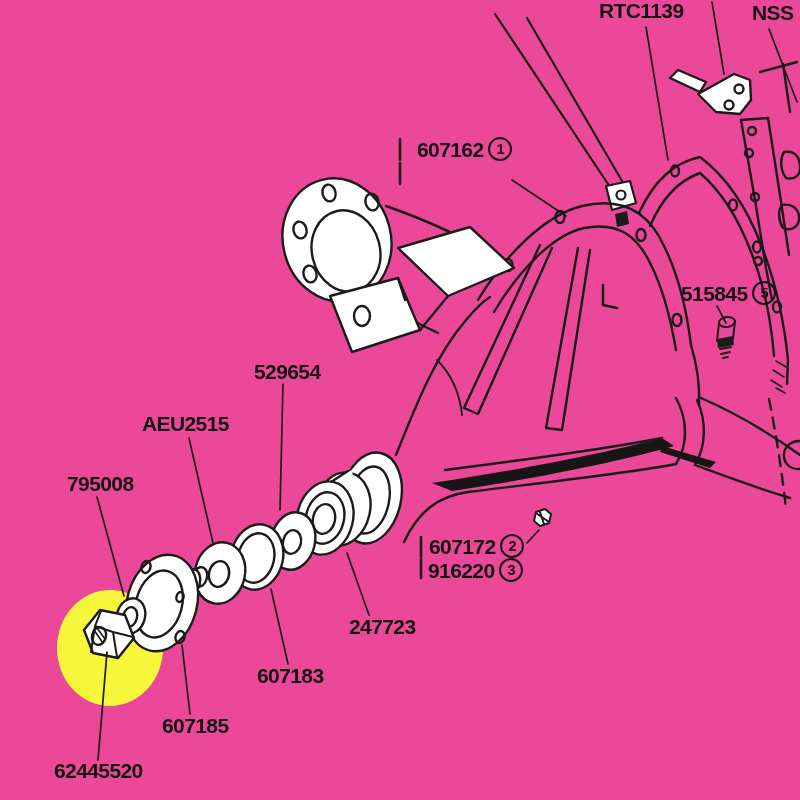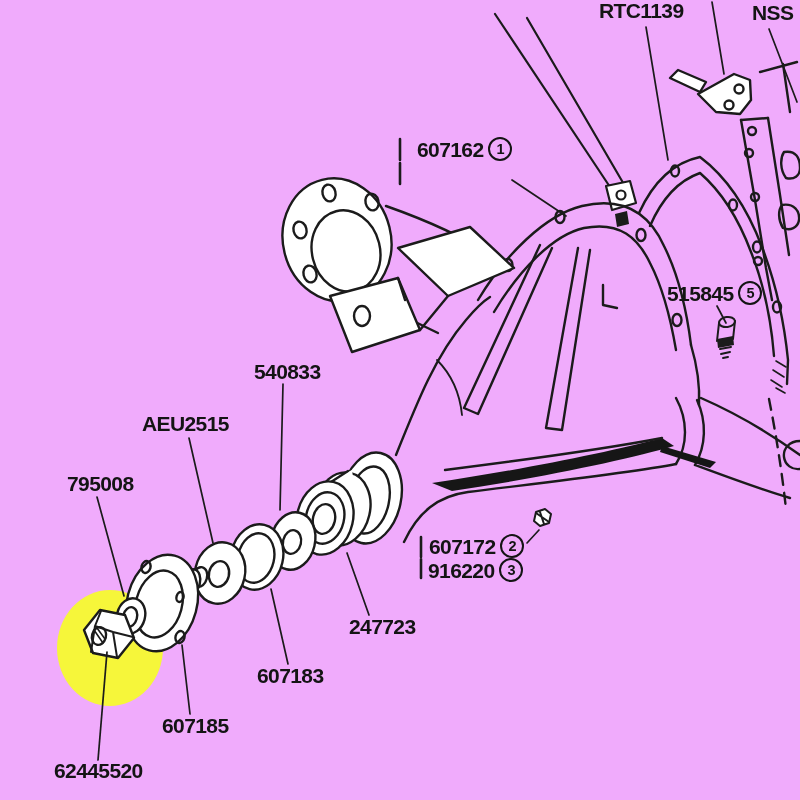--- a/index.html
+++ b/index.html
@@ -1,16 +1,16 @@
 <!DOCTYPE html>
 <html><head>
 <meta charset="utf-8">
 <style>
   html,body{margin:0;padding:0;background:#fff;}
-  .canvas{position:relative;width:800px;height:800px;background:#f0abfc;overflow:hidden;
+  .canvas{position:relative;width:800px;height:800px;background:#ec4899;overflow:hidden;
           font-family:"Liberation Sans",sans-serif;}
   svg.art{position:absolute;left:0;top:0;}
   .lbl{position:absolute;display:flex;align-items:center;gap:5px;
        font:700 21px/1 "Liberation Sans",sans-serif;letter-spacing:-0.6px;
        color:#141414;white-space:nowrap;cursor:default;}
   .badge{box-sizing:border-box;width:24px;height:24px;border:2.4px solid #141414;
          border-radius:50%;display:flex;align-items:center;justify-content:center;
          font-size:14.5px;font-weight:700;letter-spacing:0;}
 </style>
 </head>
@@ -198,36 +198,36 @@
     </div>
 <div class="lbl" style="left:752px;top:2px">
       <span>NSS</span>
     </div>
 
 <div class="lbl" style="left:417px;top:137px">
   <span>607162</span>
   <span class="badge">1</span>
 </div>
 
-<div class="lbl" style="left:667px;top:281px">
+<div class="lbl" style="left:681px;top:281px">
   <span>515845</span>
   <span class="badge">5</span>
 </div>
 
 <div class="lbl" style="left:429px;top:534px">
   <span>607172</span>
   <span class="badge">2</span>
 </div>
 <div class="lbl" style="left:428px;top:558px">
   <span>916220</span>
   <span class="badge">3</span>
 </div>
 
 <div class="lbl" style="left:254px;top:361px">
-      <span>540833</span>
+      <span>529654</span>
     </div>
 <div class="lbl" style="left:142px;top:413px">
       <span>AEU2515</span>
     </div>
 <div class="lbl" style="left:67px;top:473px">
       <span>795008</span>
     </div>
 <div class="lbl" style="left:349px;top:616px">
       <span>247723</span>
     </div>

